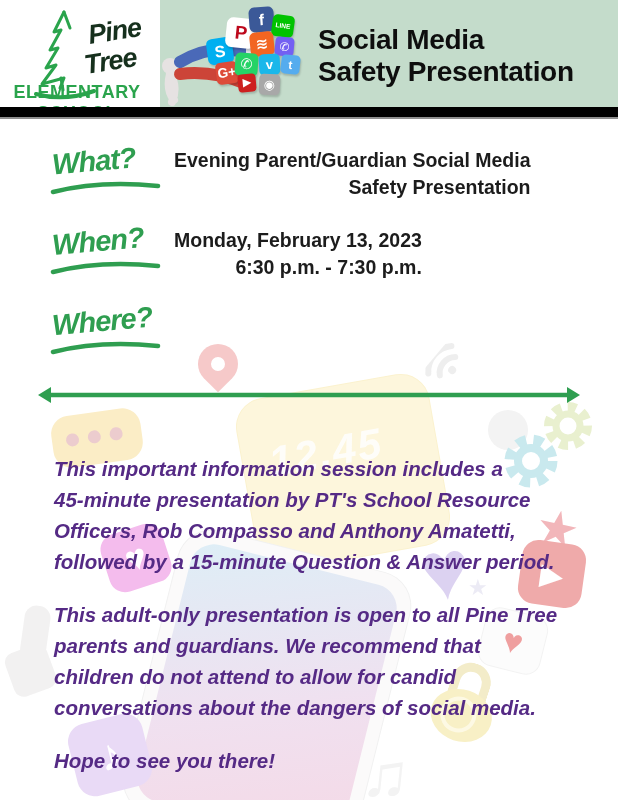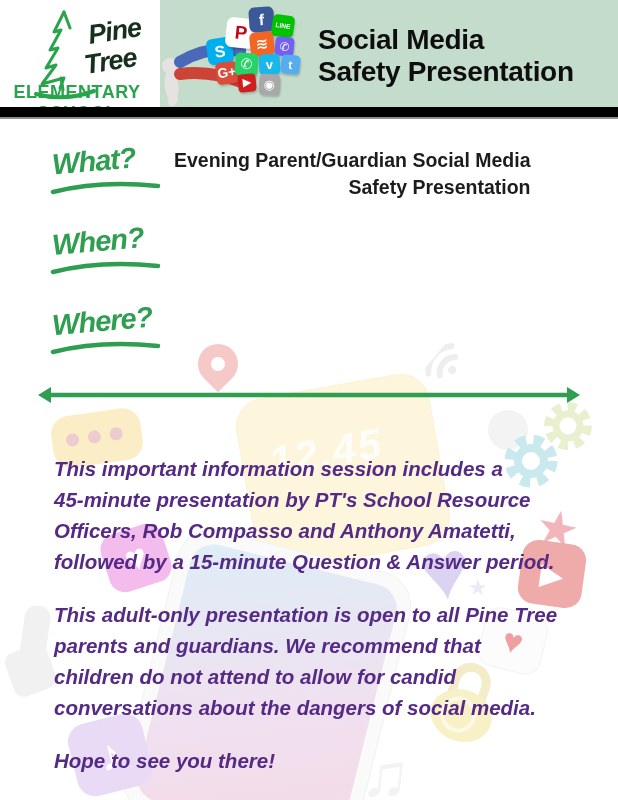--- a/index.html
+++ b/index.html
@@ -214,20 +214,22 @@
         <div class="info-text preline">Evening Parent/Guardian Social Media
 Safety Presentation</div>
       </div>
       <div class="info-row">
         <div class="info-label-wrap">
           <span class="info-label">When?</span>
           <svg class="swoosh" width="112" height="16" viewBox="0 0 112 16" fill="none">
               <path d="M3 13 Q50 1 108 7" stroke="#2f9e50" stroke-width="4.5" stroke-linecap="round"></path>
             </svg>
         </div>
+        <div class="info-text preline">Monday, February 13, 2023
+6:30 p.m. - 7:30 p.m.</div>
       </div>
       <div class="info-row">
         <div class="info-label-wrap">
           <span class="info-label">Where?</span>
           <svg class="swoosh" width="112" height="16" viewBox="0 0 112 16" fill="none">
               <path d="M3 13 Q50 1 108 7" stroke="#2f9e50" stroke-width="4.5" stroke-linecap="round"></path>
             </svg>
         </div>
       </div>
     </div>

